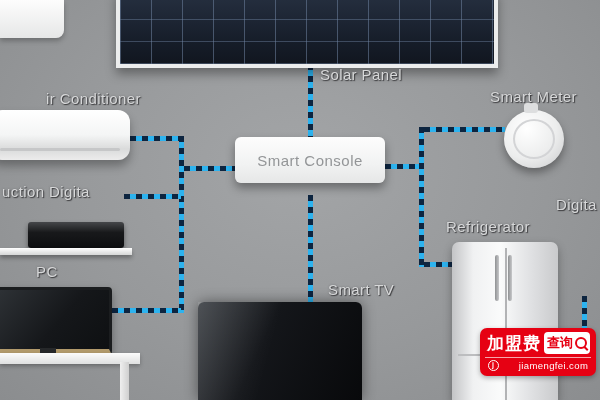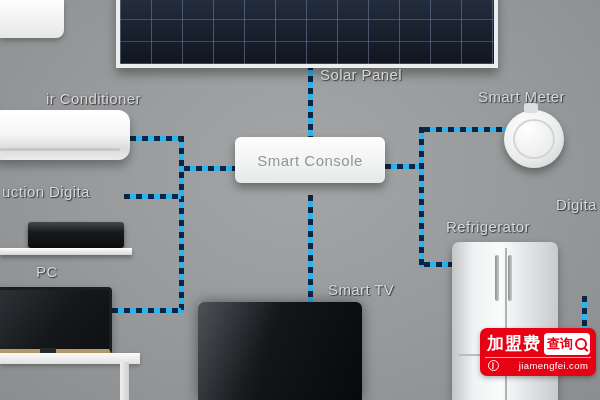--- a/index.html
+++ b/index.html
@@ -72,21 +72,21 @@
     background:linear-gradient(90deg,#8f9193,#c7c8ca); top:255px; }
   
   .console { position:absolute; left:235px; top:137px; width:150px; height:46px; border-radius:6px;
     background:linear-gradient(180deg,#fdfdfd 0%, #f1f2f2 60%, #e6e7e7 100%);
     box-shadow:0 5px 10px rgba(0,0,0,.35);
     display:flex; align-items:center; justify-content:center;
     font-size:15px; color:#939597; letter-spacing:.5px; }
   
   .wm { position:absolute; left:480px; top:328px; width:116px; height:48px; border-radius:7px;
     background:#e60113; box-shadow:0 2px 5px rgba(0,0,0,.3); color:#fff; }
-  .wm-top { display:flex; align-items:center; gap:3px; padding:4px 5px 1px 7px; }
+  .wm-top { display:flex; align-items:flex-start; gap:3px; padding:4px 5px 1px 7px; }
   .wm-brand { font-size:17px; font-weight:bold; letter-spacing:1px; }
   .wm-bubble { background:#ffffff; color:#e60113; font-size:13px; font-weight:bold;
     padding:2px 3px; border-radius:4px; display:flex; align-items:center; gap:1px; }
   .mag { position:relative; width:8px; height:8px; border:2px solid #e60113; border-radius:50%;
     display:inline-block; margin-left:1px; }
   .mag::after { content:''; position:absolute; width:2px; height:5px; background:#e60113;
     right:-2px; bottom:-4px; transform:rotate(-45deg); }
   .wm-bottom { margin:1px 5px 0; border-top:1px solid rgba(255,255,255,.65);
     display:flex; align-items:center; justify-content:center; gap:20px;
     font-size:9.5px; padding-top:2px; letter-spacing:.4px; }
@@ -125,21 +125,21 @@
   <div class="fridge"></div>
   <div class="handle" style="left:495px;"></div>
   <div class="handle" style="left:508px;"></div>
 
   <div class="console">
     <span>Smart Console</span>
   </div>
 
   <span class="lbl" style="left:2px;   top:90px;margin-left:44px;">ir Conditioner</span>
   <span class="lbl" style="left:320px; top:66px;">Solar Panel</span>
-  <span class="lbl" style="left:478px; top:88px;">Smart Meter</span>
+  <span class="lbl" style="left:490px; top:88px;">Smart Meter</span>
   <span class="lbl" style="left:2px;   top:183px;">uction Digita</span>
   <span class="lbl" style="left:556px; top:196px;">Digita</span>
   <span class="lbl" style="left:446px; top:218px;">Refrigerator</span>
   <span class="lbl" style="left:36px;  top:263px;">PC</span>
   <span class="lbl" style="left:328px; top:281px;">Smart TV</span>
 
   <div class="wm">
     <div class="wm-top">
       <span class="wm-brand">加盟费</span>
       <span class="wm-bubble">

